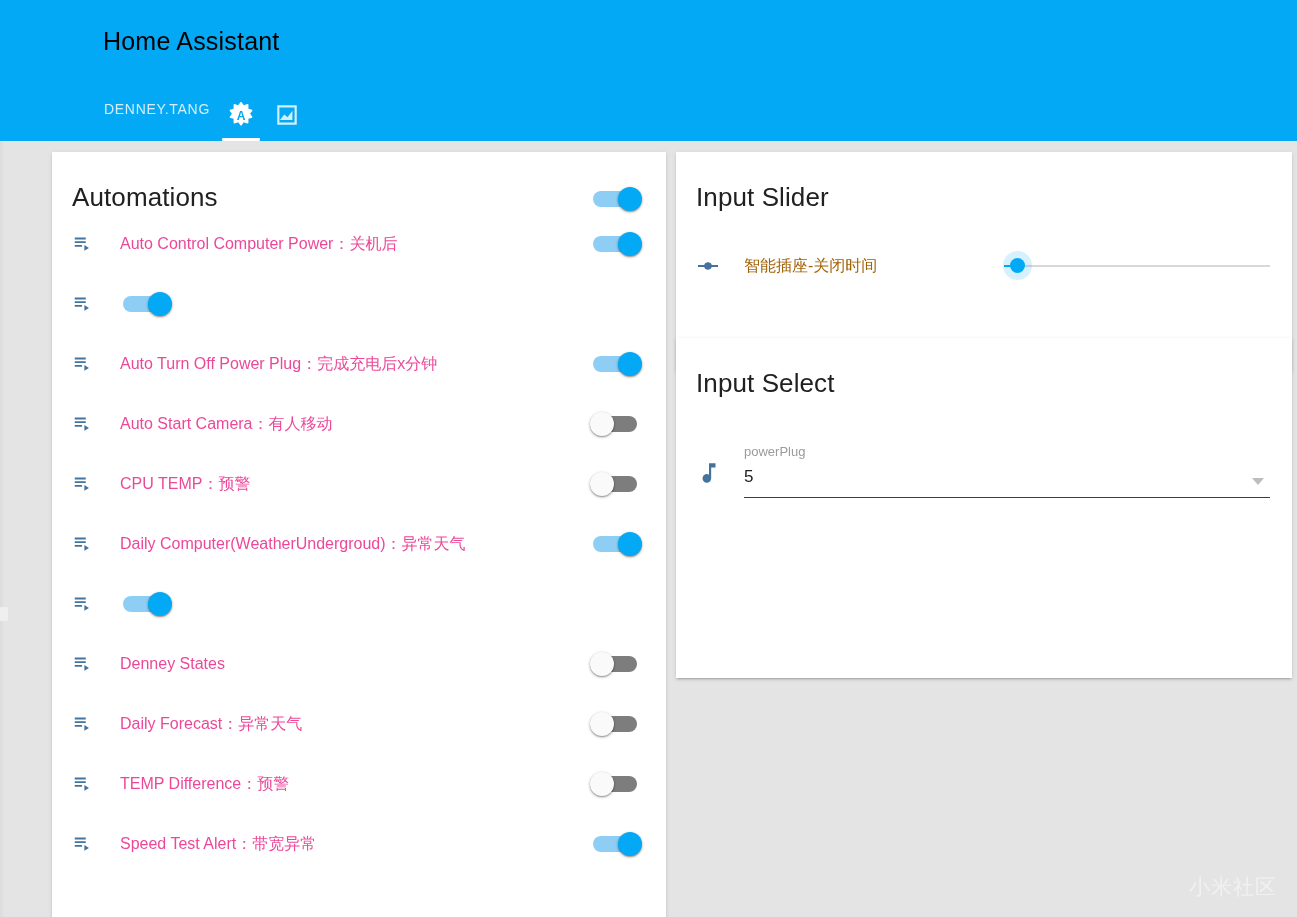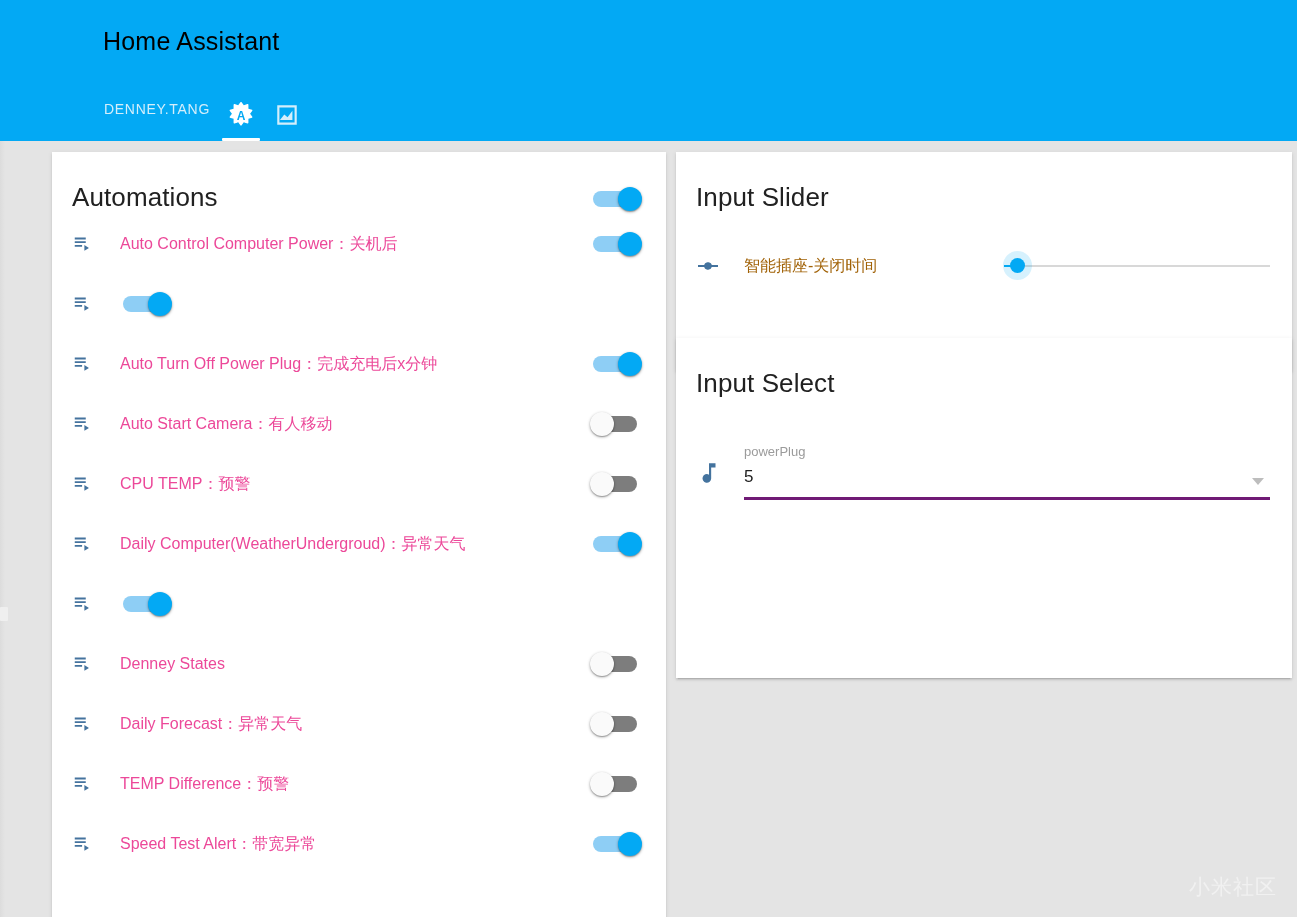--- a/index.html
+++ b/index.html
@@ -257,21 +257,21 @@
     min-width: 40px;
     margin-right: 8px;
     padding-top: 18px;
     display: flex;
     justify-content: flex-start;
   }
   .select-icon svg { fill: #44739e; display:block; }
   .select-field {
     flex: 1;
     position: relative;
-    border-bottom: 3px solid #701a75;
+    border-bottom: 1px solid #701a75;
     padding-bottom: 6px;
     cursor: pointer;
   }
   .select-floatlabel {
     font-size: 13px;
     color: #9b9b9b;
     line-height: 18px;
   }
   .select-value {
     font-size: 17px;

